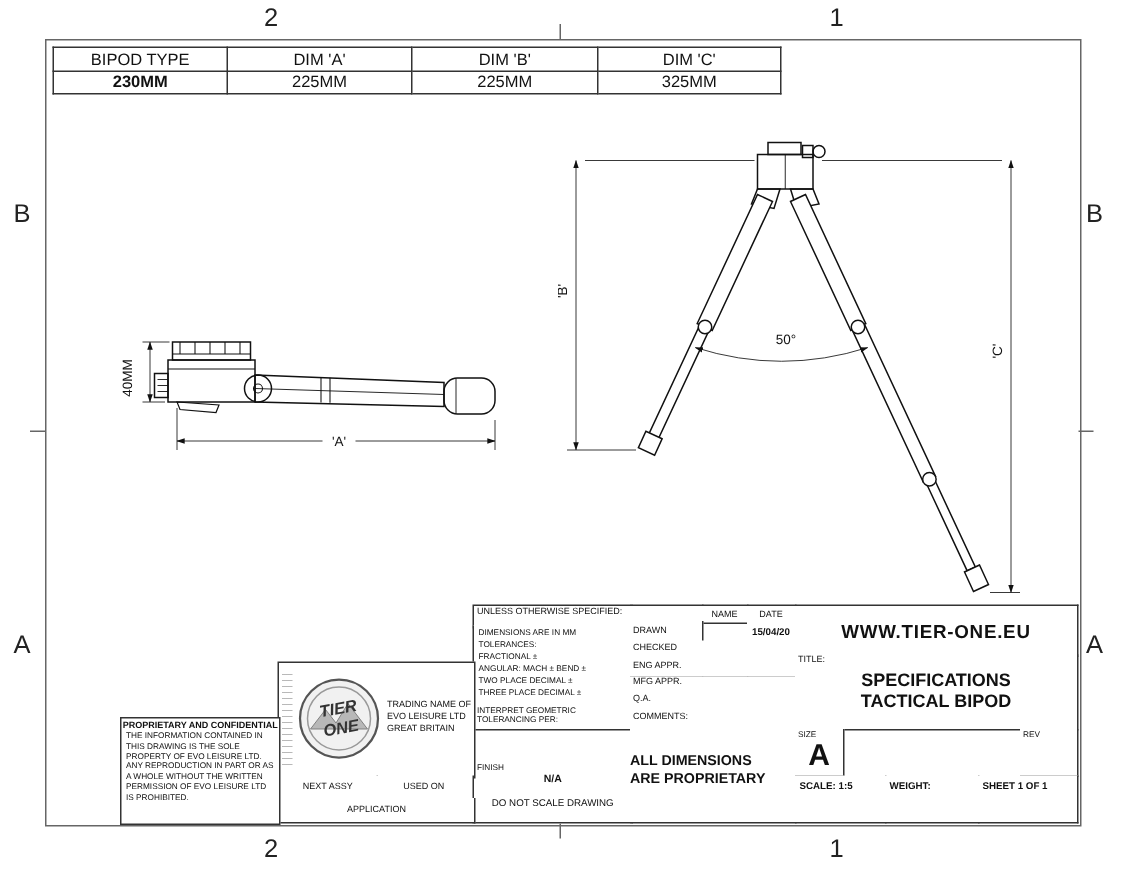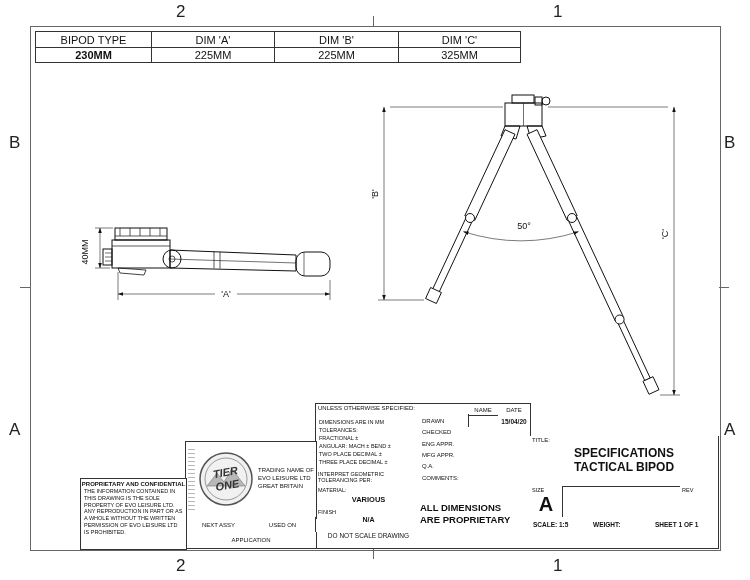--- a/index.html
+++ b/index.html
@@ -149,24 +149,20 @@
     <span class="tolline">DIMENSIONS ARE IN MM</span>
     <span class="tolline">TOLERANCES:</span>
     <span class="tolline">FRACTIONAL ±</span>
     <span class="tolline">ANGULAR: MACH ±   BEND ±</span>
     <span class="tolline">TWO PLACE DECIMAL    ±</span>
     <span class="tolline">THREE PLACE DECIMAL  ±</span>
   </div>
   <div class="tb bl" style="left:315px;top:470px;width:105px;height:16px">
     <span class="lab55" style="width:70px">INTERPRET GEOMETRIC TOLERANCING PER:</span>
   </div>
-  <div class="tb bl" style="left:315px;top:486px;width:105px;height:22px">
-    <span class="lab55">MATERIAL:</span>
-    <div style="font-size:7.5px;font-weight:bold;text-align:center;margin-top:1px">VARIOUS</div>
-  </div>
   <div class="tb bl" style="left:315px;top:508px;width:105px;height:18px">
     <span class="lab55">FINISH</span>
     <div style="font-size:7px;font-weight:bold;text-align:center">N/A</div>
   </div>
   <div class="tb bl" style="left:315px;top:526px;width:105px;height:22px">
     <div style="font-size:6.5px;text-align:center;margin-top:6px">DO NOT SCALE DRAWING</div>
   </div>
 
   <div class="tb bt" style="left:420px;top:403px;width:48px;height:11px"></div>
   <div class="tb bt cc" style="left:468px;top:403px;width:30px;height:11px;font-size:6px">NAME</div>
@@ -205,20 +201,21 @@
   <div class="tb" style="left:420px;top:474px;width:110px;height:14px">
     <span class="lab">COMMENTS:</span>
   </div>
   <div class="tb" style="left:420px;top:488px;width:110px;height:60px">
     <div style="margin-top:14px;text-align:left;font-weight:bold;font-size:9.5px;line-height:12px">
       <div>ALL DIMENSIONS</div>
       <div>ARE PROPRIETARY</div>
     </div>
   </div>
 
+  <div class="tb bt cc" style="left:530px;top:403px;width:188px;height:33px;font-size:12.5px;font-weight:bold;letter-spacing:.5px">WWW.TIER-ONE.EU</div>
   <div class="tb" style="left:530px;top:436px;width:188px;height:50px">
     <span class="lab">TITLE:</span>
     <div style="text-align:center;font-weight:bold;font-size:12px;line-height:14px;margin-top:2px">
       <div>SPECIFICATIONS</div>
       <div>TACTICAL BIPOD</div>
     </div>
   </div>
   <div class="tb" style="left:530px;top:486px;width:32px;height:31px">
     <span class="lab55">SIZE</span>
     <div class="bigA">A</div>

